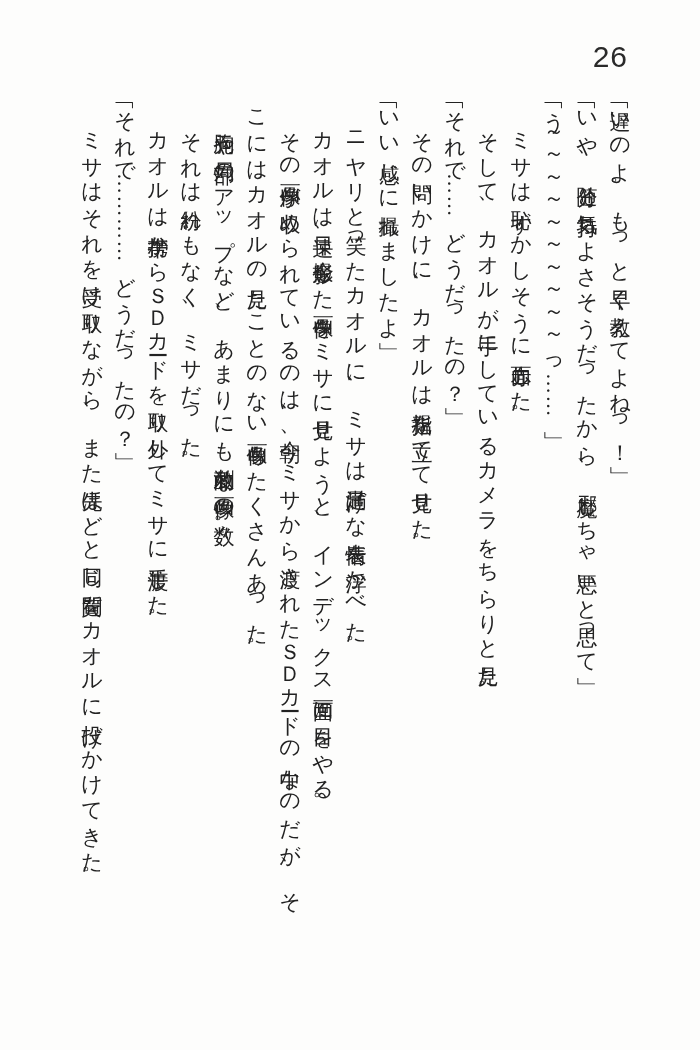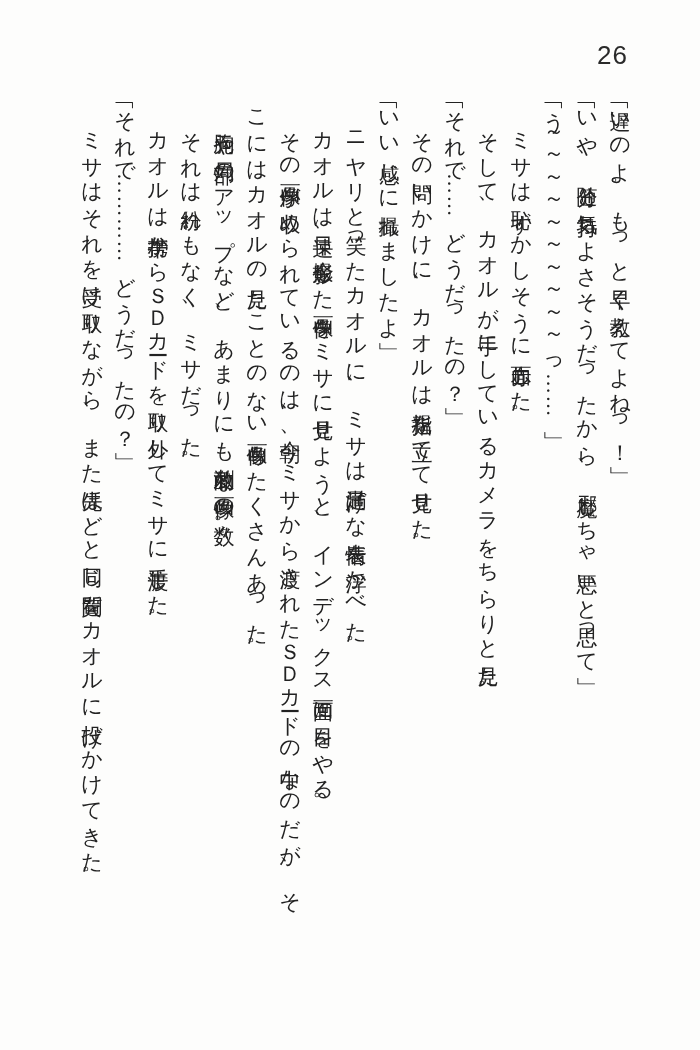--- a/index.html
+++ b/index.html
@@ -11,21 +11,21 @@
     width: 700px;
     height: 1050px;
     background: #fdfdfc;
     overflow: hidden;
     font-family: "Liberation Serif", "DejaVu Serif", serif;
   }
   .page-number {
     position: absolute;
     top: 40px;
     right: 72px;
-    font-size: 26px;
+    font-size: 30px;
     color: #2a2a2a;
     font-family: "Liberation Sans", "DejaVu Sans", sans-serif;
     letter-spacing: 1px;
   }
   .text-block {
     position: absolute;
     top: 95px;
     right: 64px;
     height: 930px;
     writing-mode: vertical-rl;

